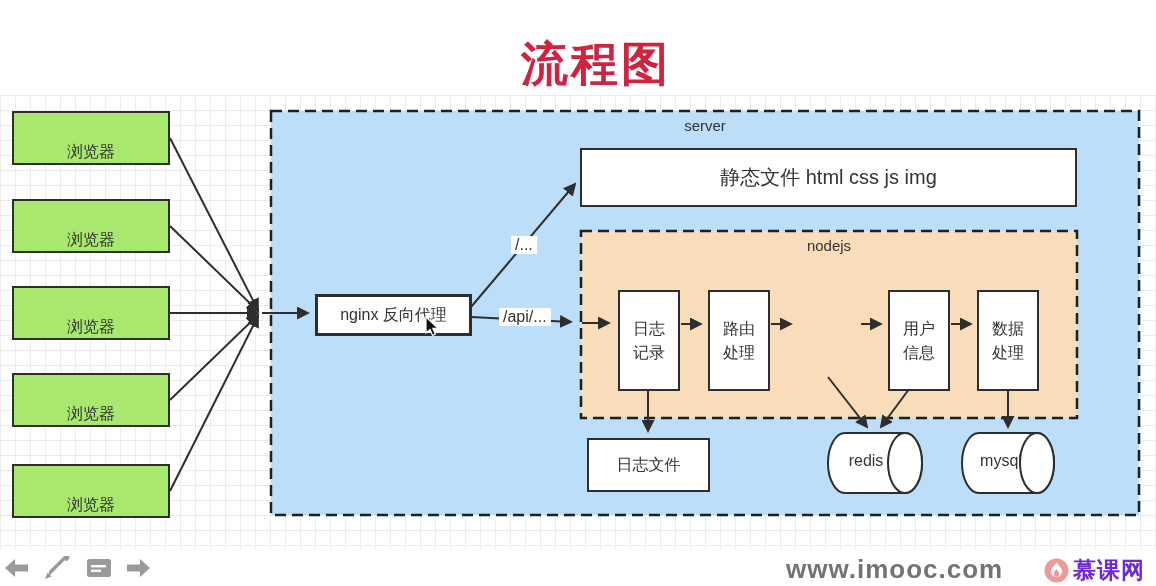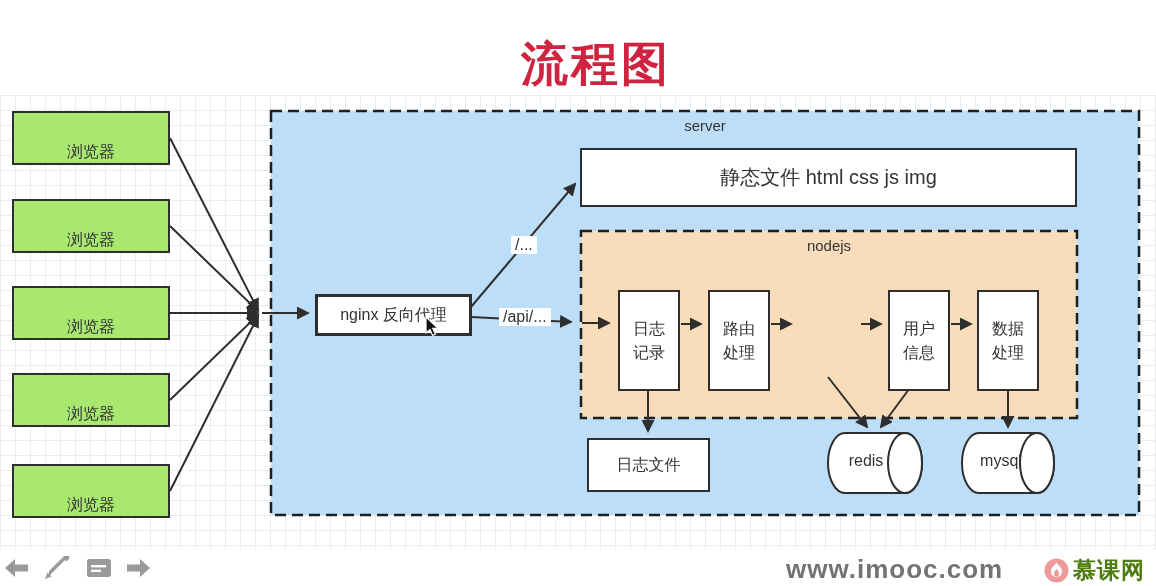--- a/index.html
+++ b/index.html
@@ -22,21 +22,21 @@
   .logfile-box{left:587px;top:438px;width:123px;height:54px;}
   .container-label{position:absolute;text-align:center;font-size:15px;color:#333;}
   .route-label{position:absolute;background:#fff;padding:0 4px;font-size:16px;color:#333;}
   .cyl-label{position:absolute;top:452px;height:22px;width:64px;text-align:center;font-size:16px;}
   .footer{position:absolute;left:0;top:550px;width:1156px;height:36px;background:#fff;}
   .nav-icons{position:absolute;left:4px;top:6px;display:flex;gap:13px;align-items:center;}
   .nav-icons svg{display:block;cursor:pointer;}
   .site-url{position:absolute;left:786px;top:4px;font-size:26px;font-weight:bold;
     letter-spacing:1px;color:#737373;}
   .brand{position:absolute;left:1044px;top:5px;display:flex;align-items:center;gap:4px;}
-  .brand-text{font-size:23px;font-weight:bold;color:#4d7c0f;letter-spacing:1px;}
+  .brand-text{font-size:23px;font-weight:bold;color:#6d28d9;letter-spacing:1px;}
   .cursor{position:absolute;left:424px;top:316px;}
 </style>
 </head>
 <body>
 
 <div class="stage">
 
   <div class="grid-canvas"></div>
 
   <h1 class="page-title">流程图</h1>

